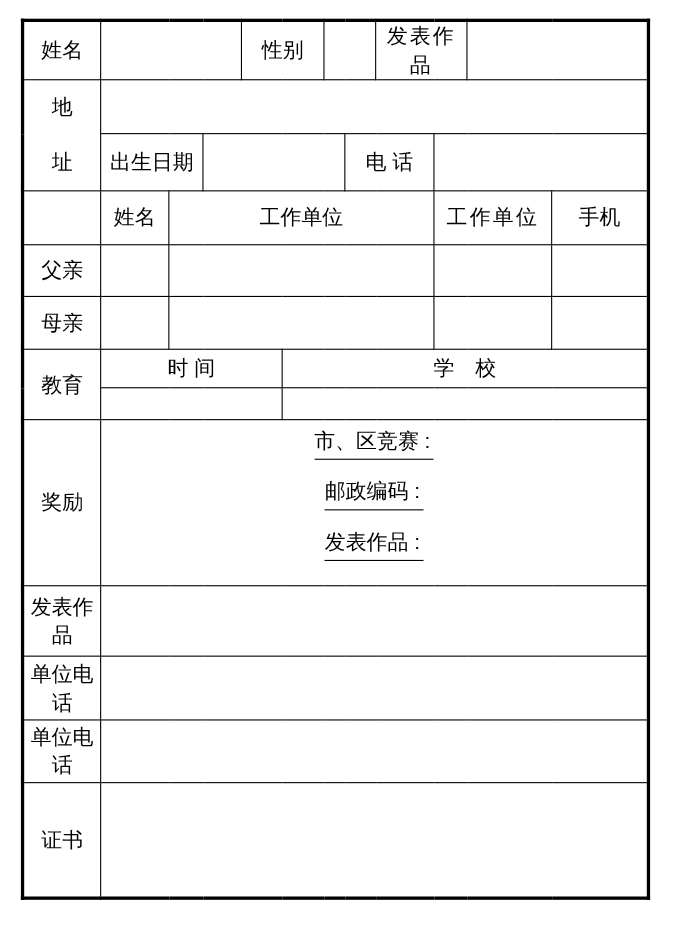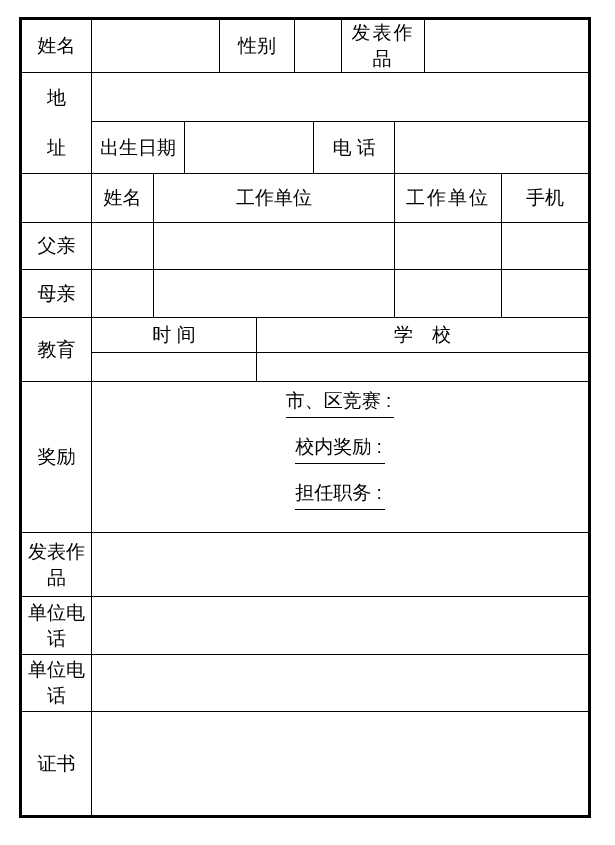--- a/index.html
+++ b/index.html
@@ -165,24 +165,24 @@
 
     <tr style="height:151px">
       <td class="lbl topalign pt15">
         <span>奖励</span>
       </td>
       <td colspan="11" class="awards-cell">
         <div class="award-line">
           <span class="uline">市、区竞赛 :</span>
         </div>
         <div class="award-line">
-          <span class="uline">校内奖励 :</span>
+          <span class="uline">邮政编码 :</span>
         </div>
         <div class="award-line">
-          <span class="uline">担任职务 :</span>
+          <span class="uline">发表作品 :</span>
         </div>
       </td>
     </tr>
 
     <tr style="height:64px">
       <td class="lbl">
         <span>发表作品</span>
       </td>
       <td colspan="11"></td>
     </tr>

